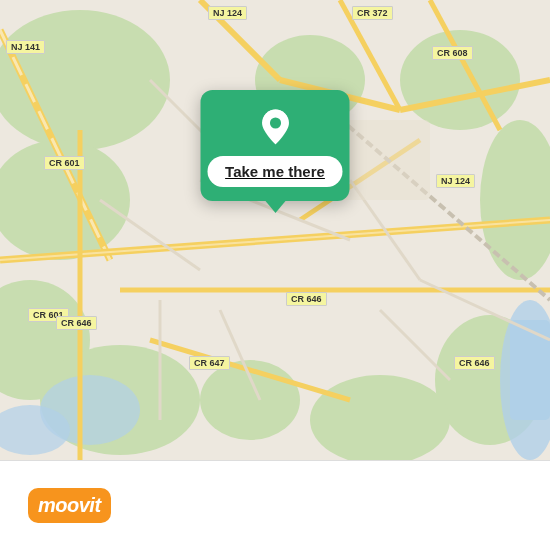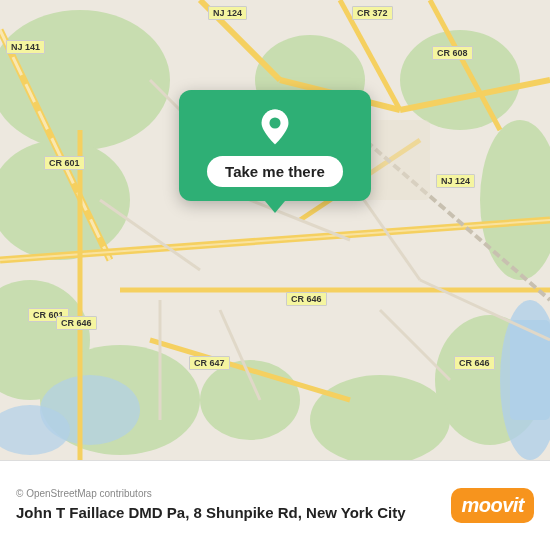--- a/index.html
+++ b/index.html
@@ -75,29 +75,30 @@
       font-style: italic;
       letter-spacing: -0.5px;
     }
 
     
     #popup-card {
       position: absolute;
       top: 90px;
       left: 50%;
       transform: translateX(-50%);
-      width: 192px;
+      width: 149px;
       background: #2eaf75;
       border-radius: 12px;
       display: flex;
       flex-direction: column;
       align-items: center;
       padding: 18px 16px 14px;
       z-index: 10;
       box-shadow: 0 4px 16px rgba(0,0,0,0.25);
+      text-decoration: underline;
     }
 
     #popup-card::after {
       content: '';
       position: absolute;
       bottom: -12px;
       left: 50%;
       transform: translateX(-50%);
       border-width: 12px 10px 0 10px;
       border-style: solid;
@@ -211,20 +212,16 @@
     <svg id="pin-icon" viewBox="0 0 40 48" xmlns="http://www.w3.org/2000/svg">
       <circle cx="20" cy="18" r="16" fill="white" opacity="0.9"></circle>
       <path d="M20 2 C10.6 2 3 9.6 3 19 C3 30 20 46 20 46 C20 46 37 30 37 19 C37 9.6 29.4 2 20 2Z" fill="white"></path>
       <circle cx="20" cy="19" r="7" fill="#2eaf75"></circle>
     </svg>
     <button id="take-me-btn">Take me there</button>
   </div>
 </div>
 
 <div id="info-bar">
-  <div id="info-text">
-    <div id="copyright">© OpenStreetMap contributors</div>
-    <div id="place-name">John T Faillace DMD Pa, 8 Shunpike Rd, New York City</div>
-  </div>
   <div id="moovit-logo">
     <span>moovit</span>
   </div>
 </div>
 
 </body></html>

